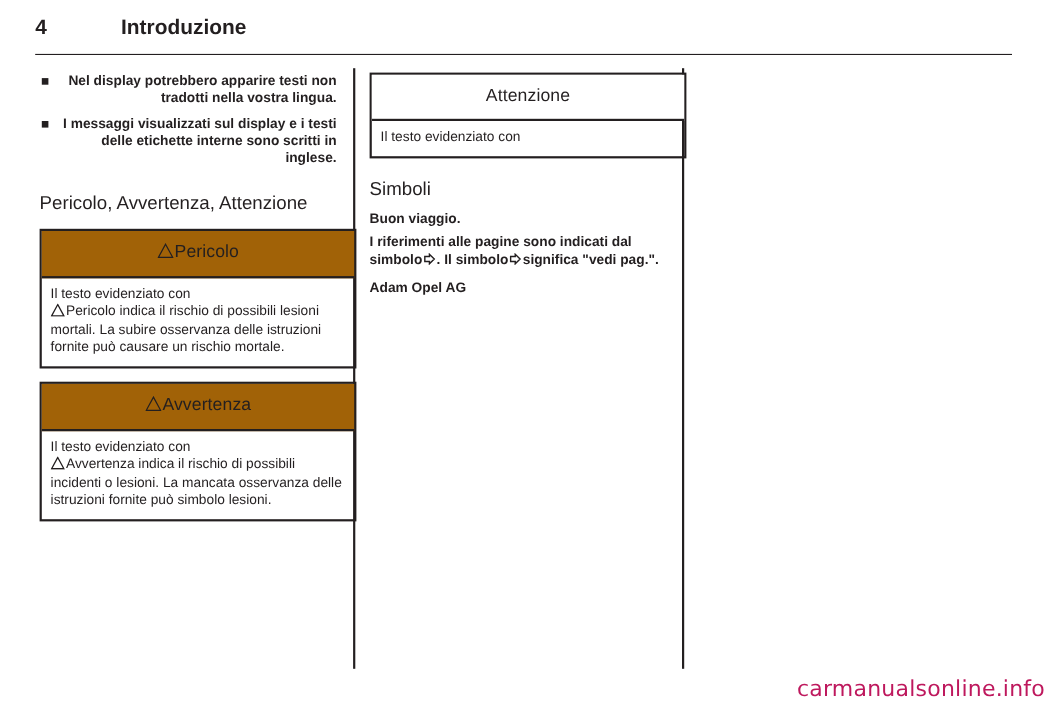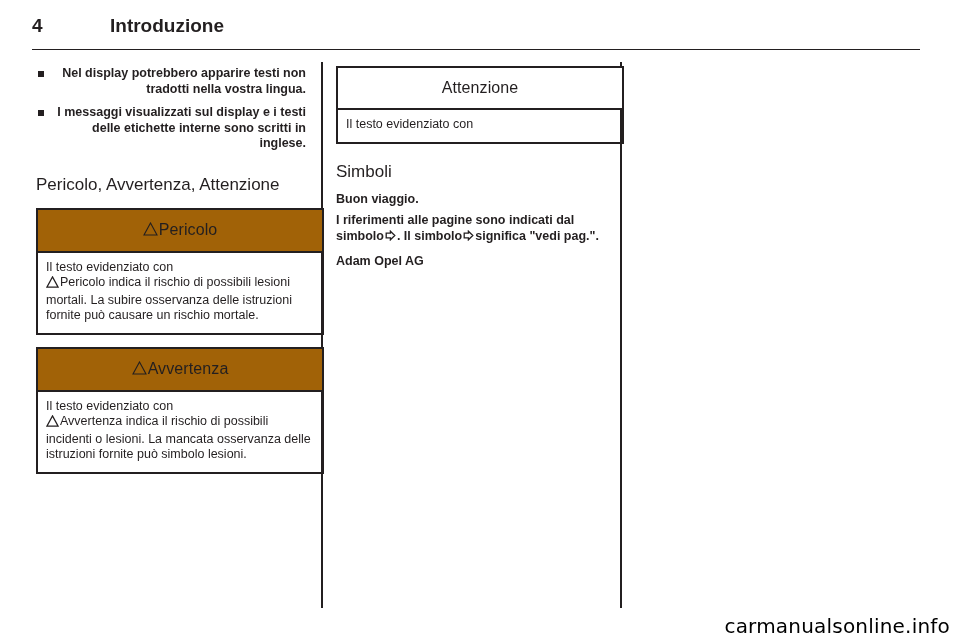--- a/index.html
+++ b/index.html
@@ -163,21 +163,21 @@
     vertical-align: -1px;
     margin: 0 1px;
   }
 
   
   .watermark {
     position: absolute;
     right: 10px;
     bottom: 4px;
     font-size: 20px;
-    color: #000000;
+    color: #be185d;
     font-family: "DejaVu Sans", sans-serif;
     letter-spacing: 0.2px;
   }
 </style>
 </head>
 <body>
 
 <div class="page">
 
   <div class="page-header">

